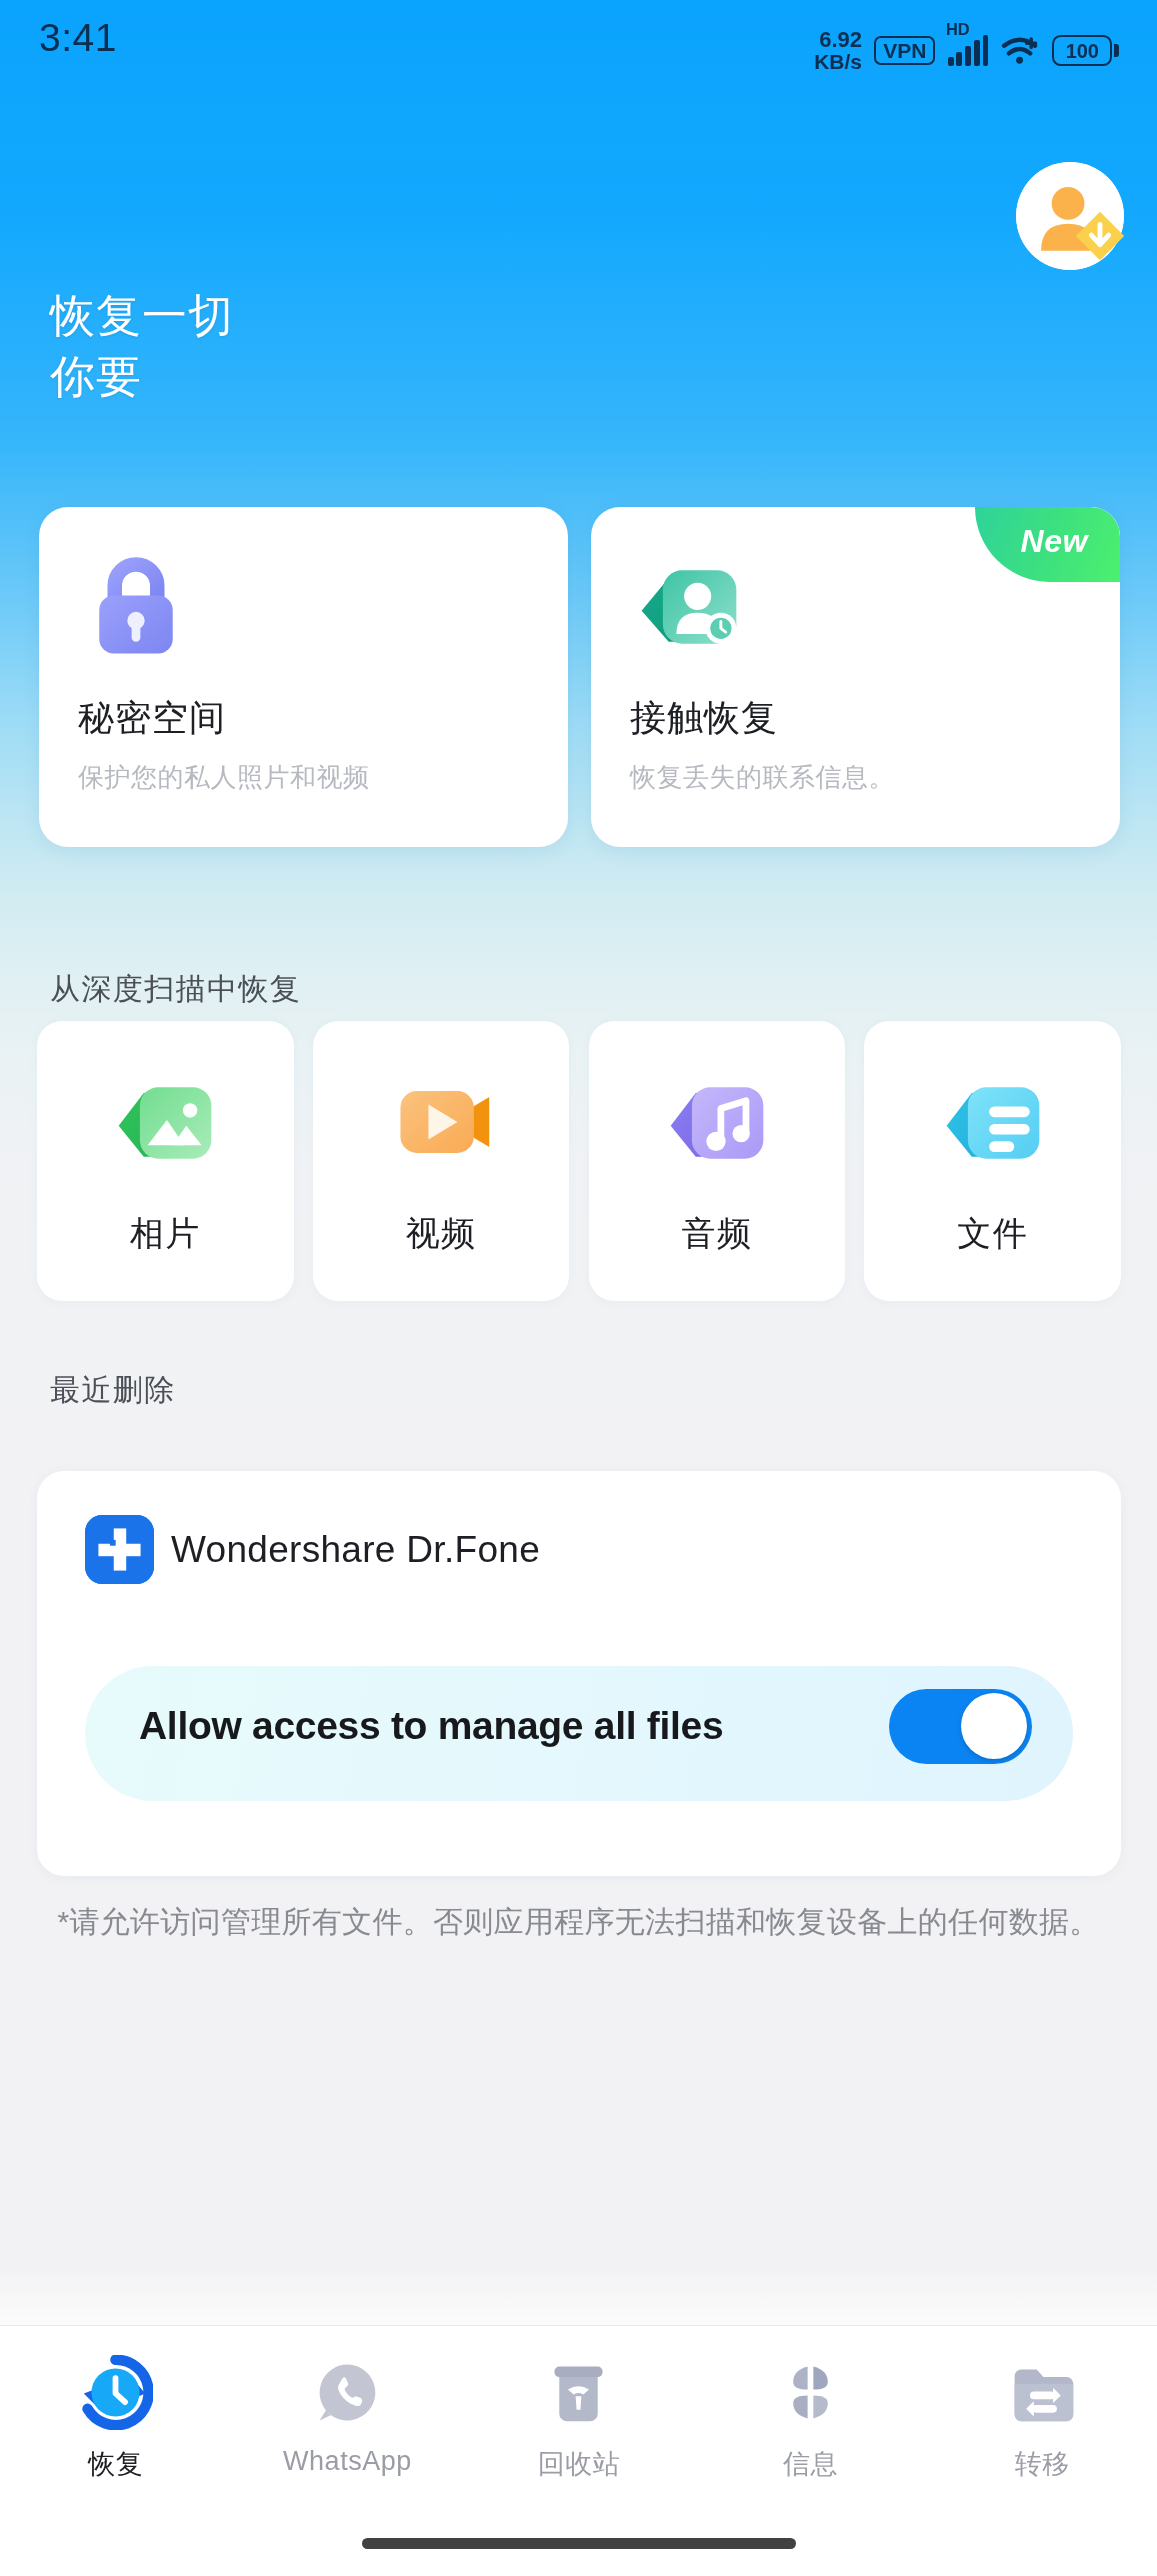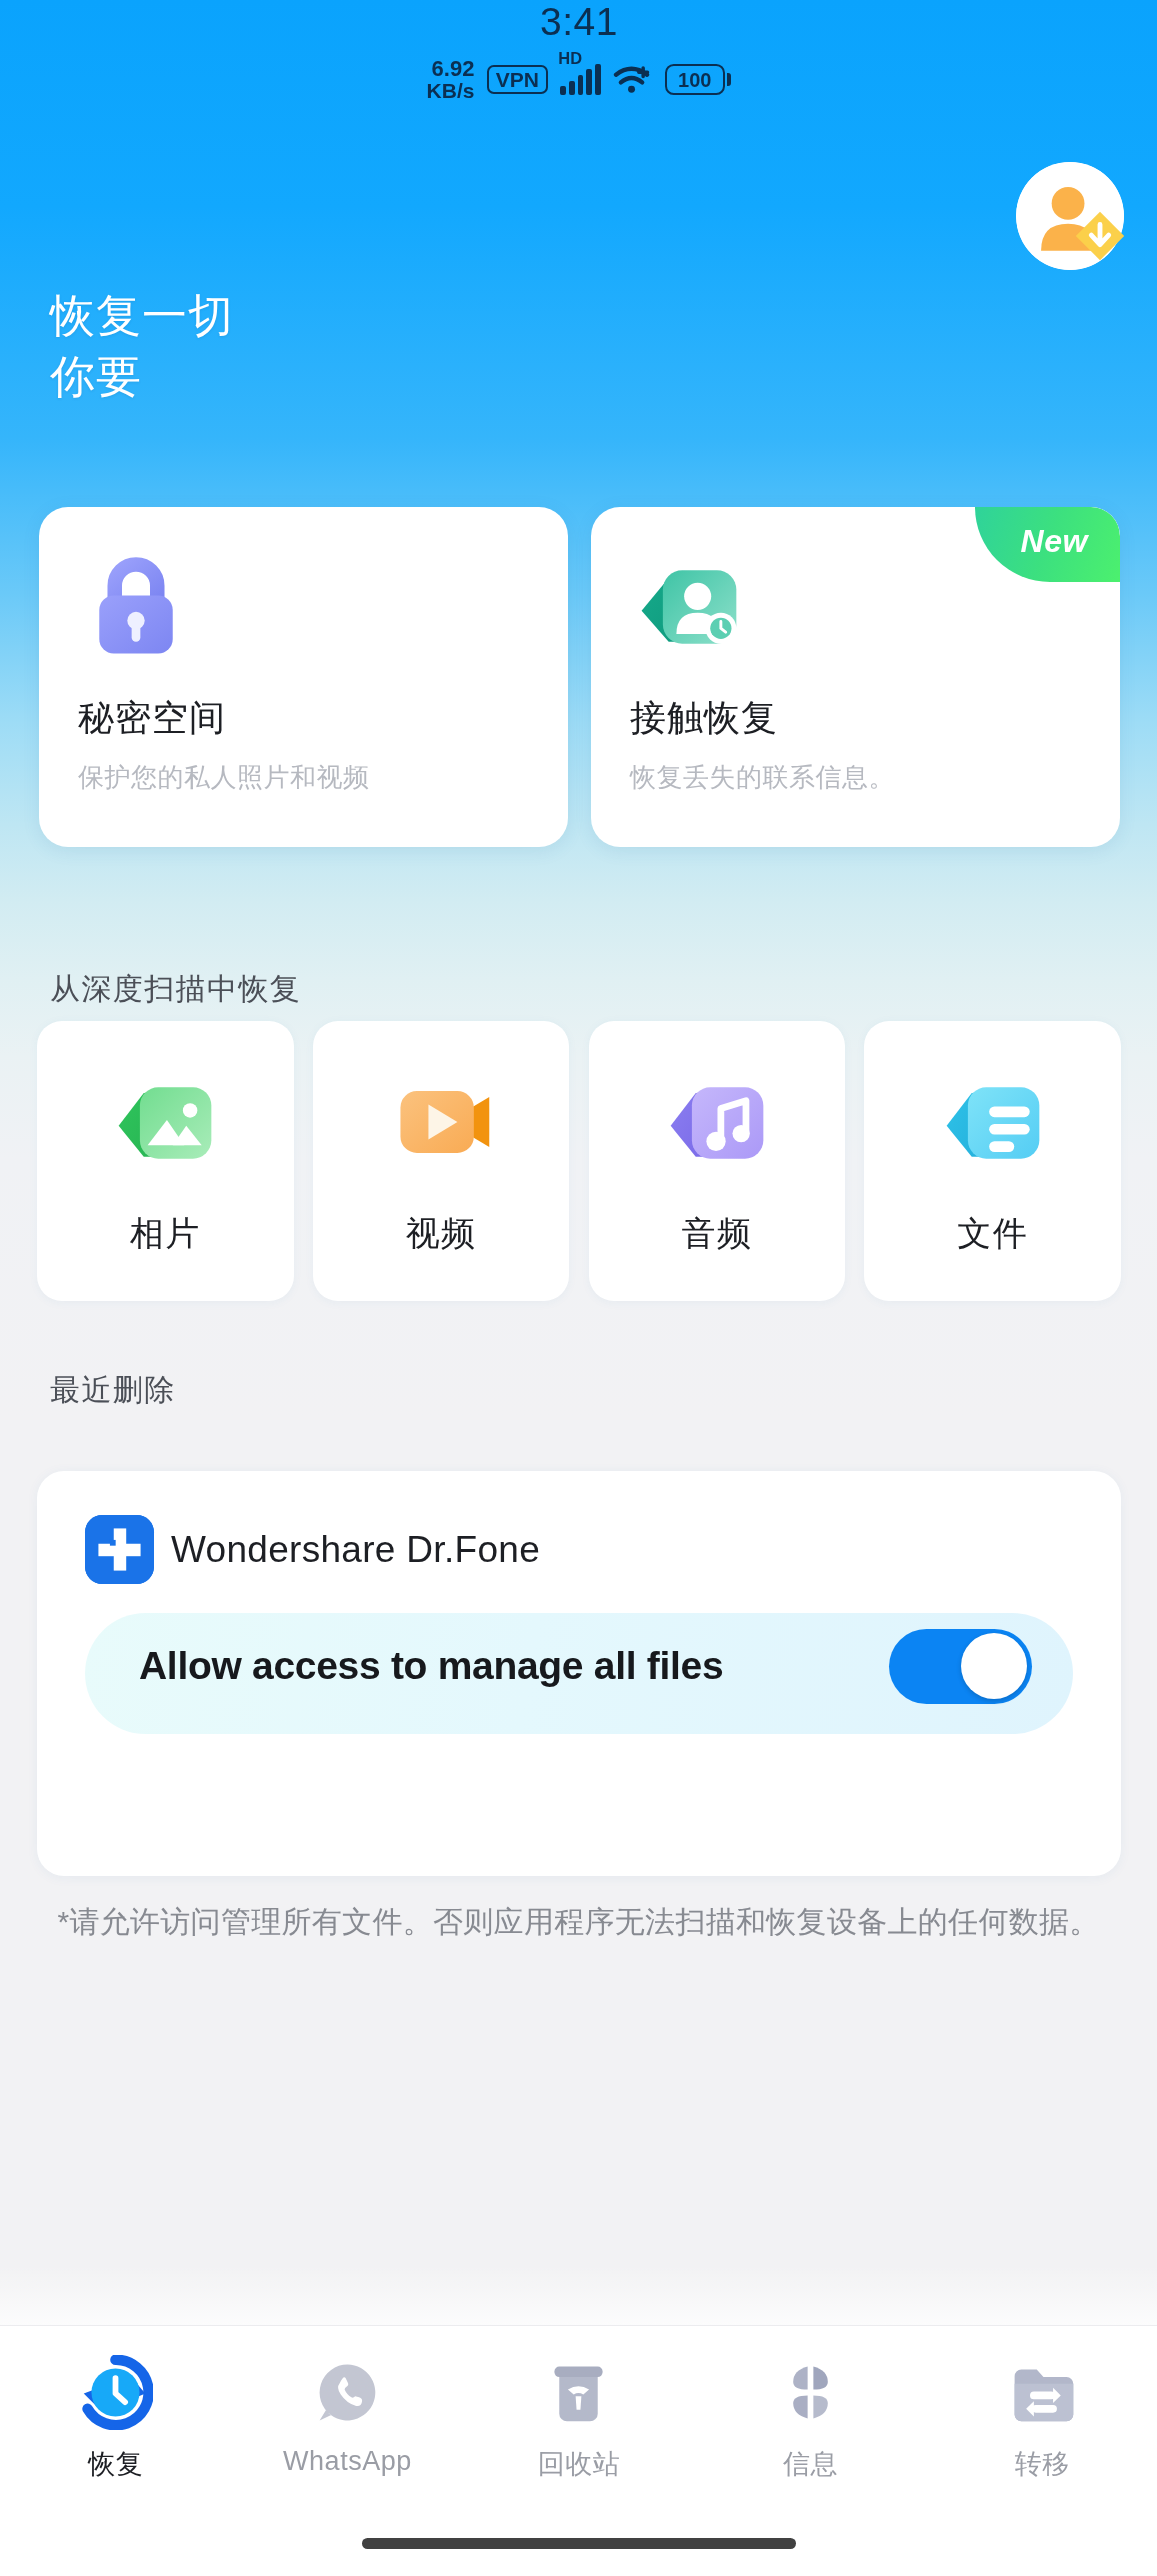--- a/index.html
+++ b/index.html
@@ -27,23 +27,22 @@
         #f2f2f4 55%,
         #f2f2f4 88%,
         #ffffff 91%,
         #ffffff 100%);
     overflow:hidden;
   }
 
   
   .statusbar {
     position:absolute; top:0; left:0; width:1158px; height:101px;
-    display:flex; align-items:center; justify-content:space-between;
-    padding:0 39px;
-    flex-direction:column;
+    display:flex; justify-content:space-between;
+    padding:16px 39px;
   }
   .sb-time {
     font-size:39px; font-weight:500; color:#0b2f52; letter-spacing:0.5px;
   }
   .sb-right { display:flex; align-items:center; gap:12.5px; }
   .sb-speed {
     display:flex; flex-direction:column; align-items:flex-end;
     line-height:1.0; color:#0b2f52; font-weight:700;
   }
   .sb-speed .num { font-size:22px; }
@@ -171,22 +170,22 @@
   .perm-head { display:flex; align-items:center; gap:17px; }
   .perm-head .appicon {
     width:69px; height:69px; border-radius:17.4px;
     background:#1a73e8;
     position:relative; flex:none;
   }
   .perm-head .appname {
     font-size:37px; color:#1d1f24; font-weight:400; letter-spacing:0.3px;
   }
   .perm-toggle-row {
-    margin-top:29px;
-    height:121px;
+    margin-top:82px;
+    height:135px;
     border-radius:68px;
     background:linear-gradient(100deg,#e8fbfb 0%,#e4f8fd 45%,#dff4fd 100%);
     display:flex; align-items:center; justify-content:space-between;
     padding:0 41px 15px 54px;
   }
   .perm-toggle-row .ptlabel {
     font-size:39px; color:#17191d; font-weight:700; letter-spacing:-0.3px;
   }
   .switch {
     width:143px; height:75px; border-radius:38px;

